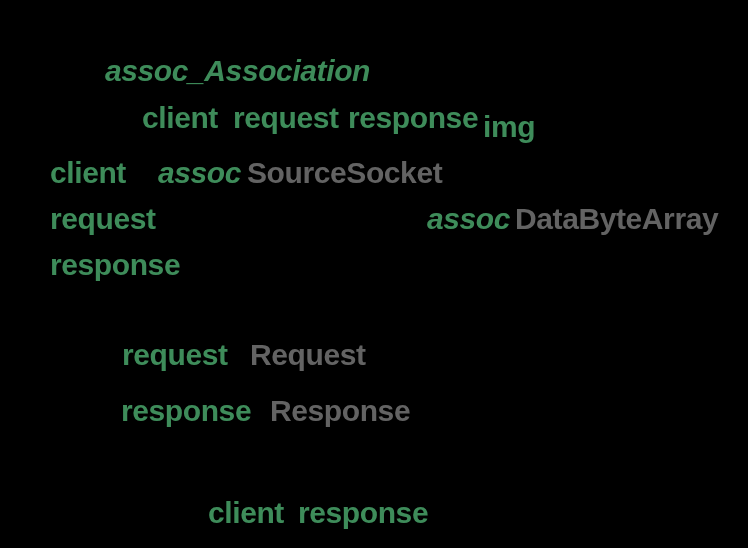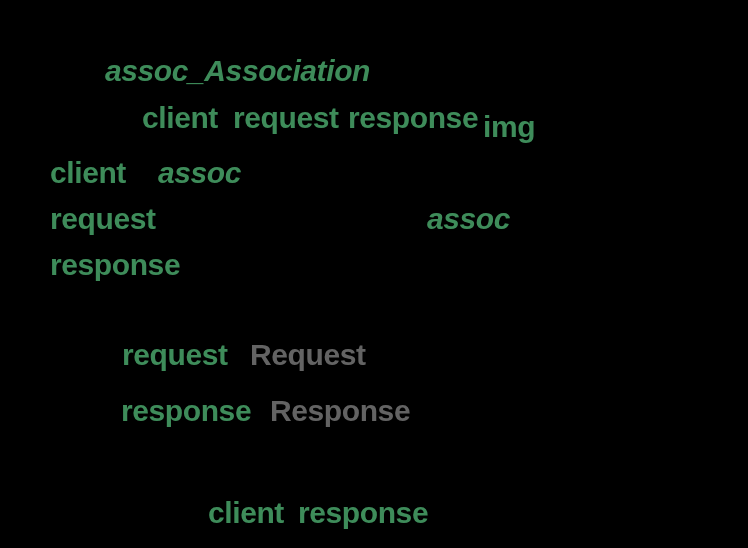--- a/index.html
+++ b/index.html
@@ -46,22 +46,24 @@
 
 <div class="screen">
   <div class="code-layer">
       <span class="tok tok-pattern" style="left: 105px; top: 8px;">assoc_Association</span>
       <span class="tok tok-variable" style="left: 142px; top: 55px;">client</span>
       <span class="tok tok-variable" style="left: 233px; top: 55px;">request</span>
       <span class="tok tok-variable" style="left: 348px; top: 55px;">response</span>
       <span class="tok tok-variable" style="left: 483px; top: 64px;">img</span>
       <span class="tok tok-variable" style="left: 50px; top: 110px;">client</span>
       <span class="tok tok-pattern" style="left: 158px; top: 110px;">assoc</span>
+      <span class="tok tok-string" style="left: 247px; top: 110px;">SourceSocket</span>
       <span class="tok tok-variable" style="left: 50px; top: 156px;">request</span>
       <span class="tok tok-pattern" style="left: 427px; top: 156px;">assoc</span>
+      <span class="tok tok-string" style="left: 515px; top: 156px;">DataByteArray</span>
       <span class="tok tok-variable" style="left: 50px; top: 202px;">response</span>
       <span class="tok tok-variable" style="left: 122px; top: 292px;">request</span>
       <span class="tok tok-string" style="left: 250px; top: 292px;">Request</span>
       <span class="tok tok-variable" style="left: 121px; top: 348px;">response</span>
       <span class="tok tok-string" style="left: 270px; top: 348px;">Response</span>
       <span class="tok tok-variable" style="left: 208px; top: 450px;">client</span>
       <span class="tok tok-variable" style="left: 298px; top: 450px;">response</span>
     </div>
 </div>
 

